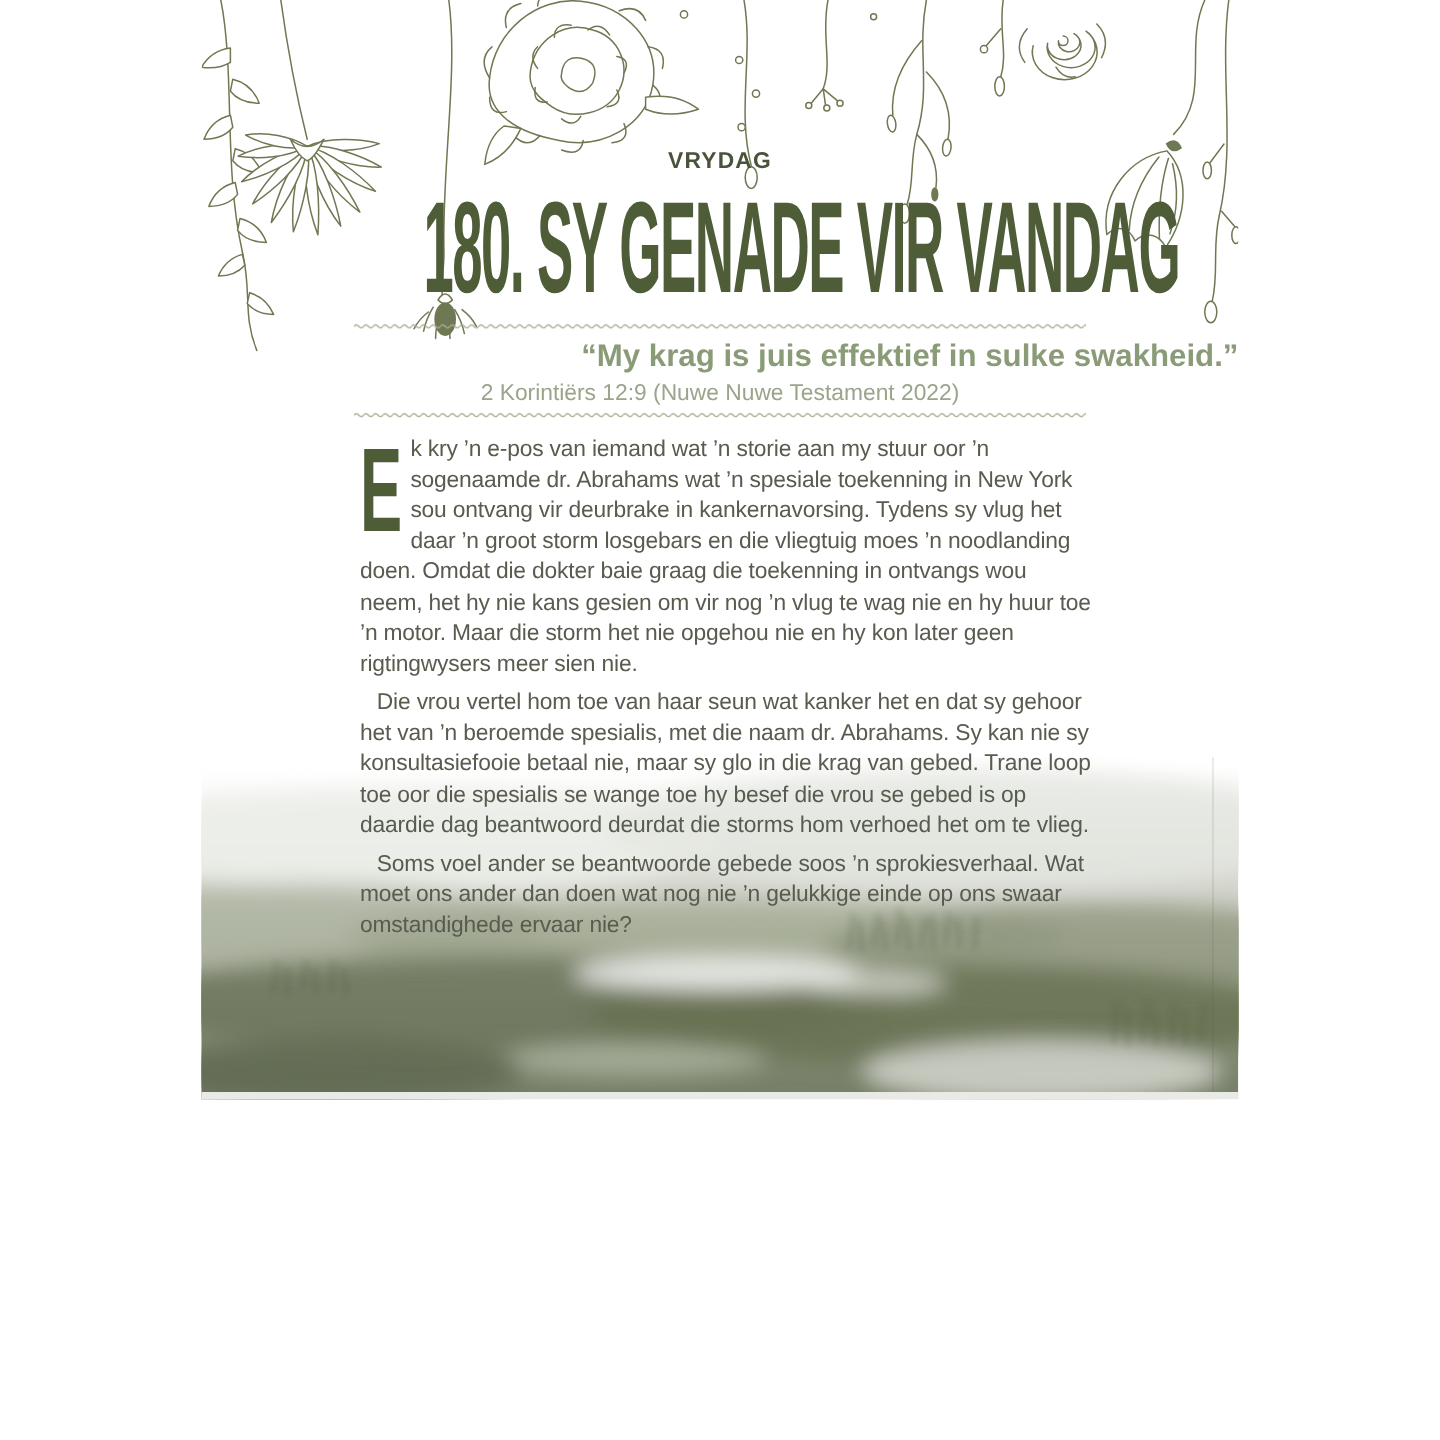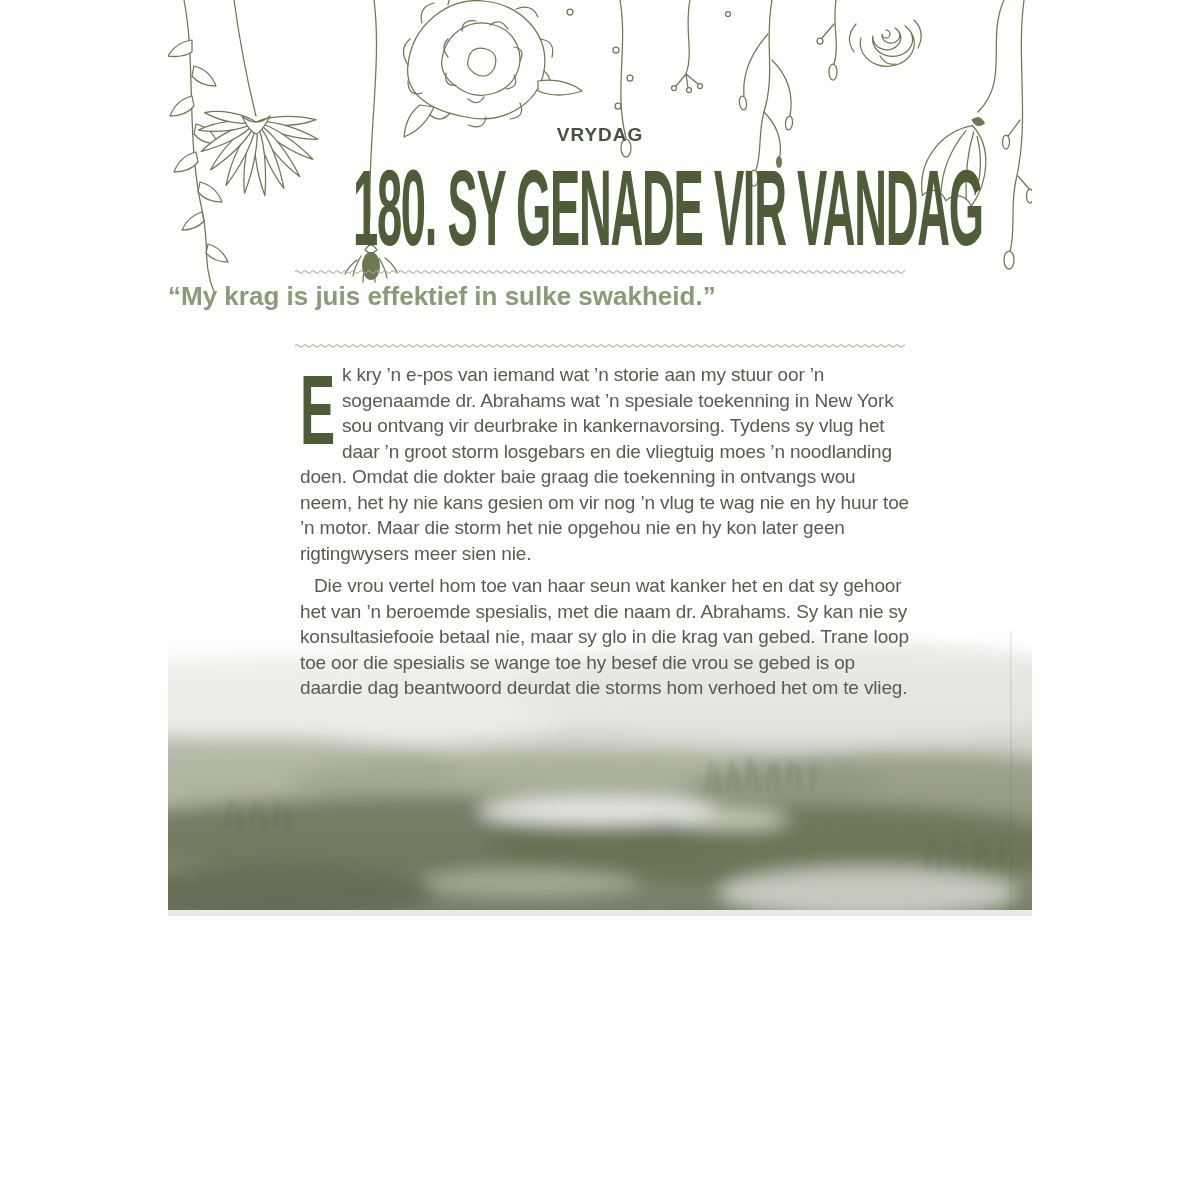--- a/index.html
+++ b/index.html
@@ -25,21 +25,21 @@
     font-size:19px;font-weight:bold;letter-spacing:1px;color:#49523a}
   .title{position:absolute;top:146px;left:0;width:100%;text-align:right;height:120px;
     color:var(--title-green);white-space:nowrap}
   .title .stretch{display:inline-block;transform:scale(0.63,1.5);transform-origin:center top;
     font-size:72px;font-weight:bold;letter-spacing:-2px}
 
   .divider{position:absolute;left:127px;width:610px;height:8px}
   .divider.d1{top:268px}
   .divider.d2{top:342px}
 
-  .quote{position:absolute;top:281px;left:0;width:100%;text-align:left;
+  .quote{position:absolute;top:281px;left:0;width:100%;text-align:right;
     font-size:26px;font-weight:bold;color:var(--quote-green)}
   .reference{position:absolute;top:317px;left:0;width:100%;text-align:center;
     font-size:19px;color:var(--ref-green)}
 
   .bodycol{position:absolute;top:362px;left:132px;width:612px;color:var(--body-ink);
     font-size:19px;line-height:25.5px;letter-spacing:-0.15px;z-index:3}
   .para{margin:0 0 7px}
   .para.indent{text-indent:14px}
   .dropcap{float:left;width:36px;height:78px;overflow:visible;
     font-weight:bold;font-size:62px;line-height:58px;color:var(--title-green);
@@ -154,33 +154,35 @@
   <svg class="divider d1" viewBox="0 0 610 8" preserveAspectRatio="none" aria-hidden="true">
     <defs>
       <pattern id="w1" width="8" height="8" patternUnits="userSpaceOnUse">
         <path d="M0 4 Q2 1.5 4 4 Q6 6.5 8 4" fill="none" stroke="var(--divider-green)" stroke-width="1.1"></path>
       </pattern>
     </defs>
     <rect width="610" height="8" fill="url(#w1)"></rect>
   </svg>
 
   <div class="quote">“My krag is juis effektief in sulke swakheid.”</div>
+  <div class="reference">2 Korintiërs 12:9 (Nuwe Nuwe Testament 2022)</div>
 
   <svg class="divider d2" viewBox="0 0 610 8" preserveAspectRatio="none" aria-hidden="true">
     <defs>
       <pattern id="w2" width="8" height="8" patternUnits="userSpaceOnUse">
         <path d="M0 4 Q2 1.5 4 4 Q6 6.5 8 4" fill="none" stroke="var(--divider-green)" stroke-width="1.1"></path>
       </pattern>
     </defs>
     <rect width="610" height="8" fill="url(#w2)"></rect>
   </svg>
 
   <div class="bodycol">
     <p class="para"><span class="dropcap">E</span><span>k kry ’n e-pos van iemand wat ’n storie aan my stuur oor ’n sogenaamde dr. Abrahams wat ’n spesiale toekenning in New York sou ontvang vir deurbrake in kankernavorsing. Tydens sy vlug het daar ’n groot storm losgebars en die vliegtuig moes ’n noodlanding doen. Omdat die dokter baie graag die toekenning in ontvangs wou neem, het hy nie kans gesien om vir nog ’n vlug te wag nie en hy huur toe ’n motor. Maar die storm het nie opgehou nie en hy kon later geen rigtingwysers meer sien nie.</span></p>
     <p class="para indent"><span>Die vrou vertel hom toe van haar seun wat kanker het en dat sy gehoor het van ’n beroemde spesialis, met die naam dr. Abrahams. Sy kan nie sy konsultasiefooie betaal nie, maar sy glo in die krag van gebed. Trane loop toe oor die spesialis se wange toe hy besef die vrou se gebed is op daardie dag beantwoord deurdat die storms hom verhoed het om te vlieg.</span></p>
+    <p class="para indent"><span>Soms voel ander se beantwoorde gebede soos ’n sprokiesverhaal. Wat moet ons ander dan doen wat nog nie ’n gelukkige einde op ons swaar omstandighede ervaar nie?</span></p>
   </div>
 
   <svg class="watercolor" viewBox="0 0 864 285" preserveAspectRatio="none" aria-hidden="true">
     <defs>
       <linearGradient id="wcg" x1="0" y1="0" x2="0" y2="1">
         <stop offset="0" stop-color="#ffffff" stop-opacity="0"></stop>
         <stop offset="0.18" stop-color="#e7e8e3" stop-opacity="0.85"></stop>
         <stop offset="0.38" stop-color="#d3d5cc"></stop>
         <stop offset="0.58" stop-color="#b3b8a7"></stop>
         <stop offset="0.75" stop-color="#8c947d"></stop>

